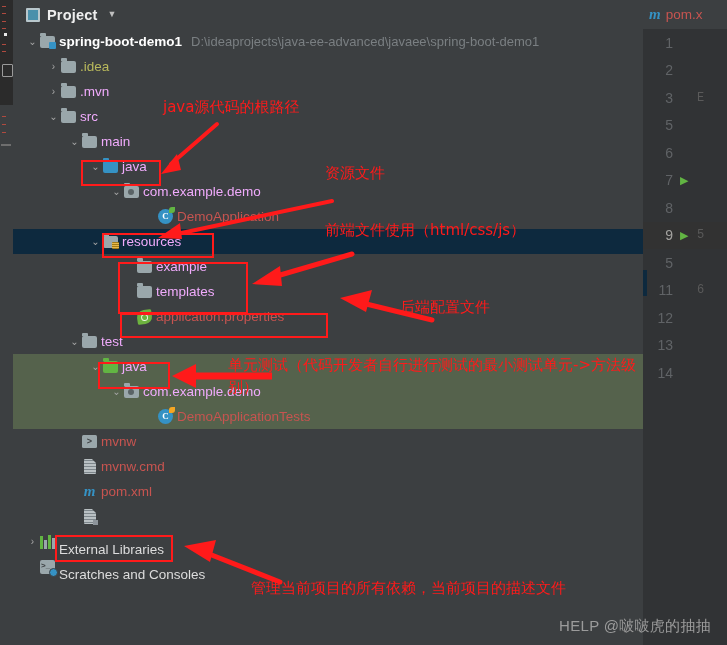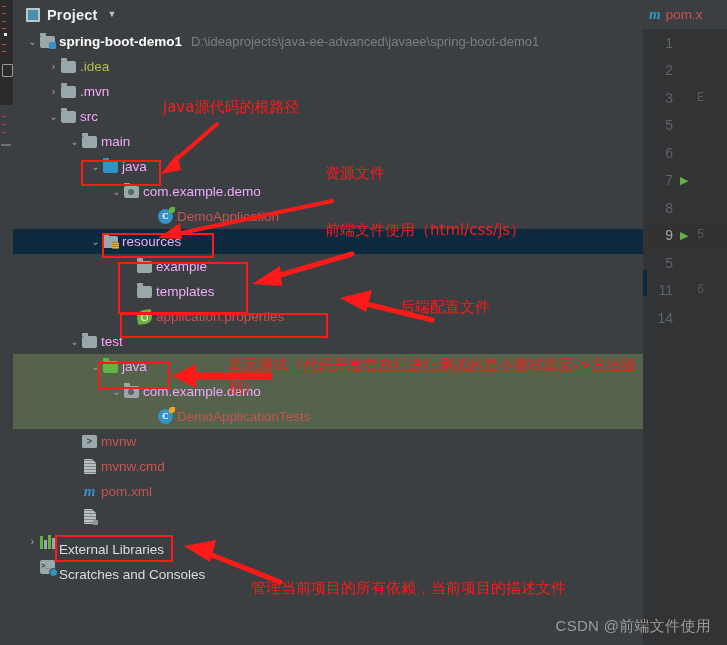--- a/index.html
+++ b/index.html
@@ -491,20 +491,28 @@
     <div class="lnrow">
       <span class="lnum">5</span>
       <span class="runmark"></span>
     </div>
     <div class="lnrow">
       <span class="lnum">11</span>
       <span class="runmark"></span>
       <span class="codehint">6</span>
     </div>
     <div class="lnrow">
+      <span class="lnum">12</span>
+      <span class="runmark"></span>
+    </div>
+    <div class="lnrow">
+      <span class="lnum">13</span>
+      <span class="runmark"></span>
+    </div>
+    <div class="lnrow">
       <span class="lnum">14</span>
       <span class="runmark"></span>
     </div>
   </div>
 </div>
 
 <div class="box" style="left:81px;  top:160px; width:80px;  height:26px;"></div>
 <div class="box" style="left:102px; top:233px; width:112px; height:25px;"></div>
 <div class="box" style="left:118px; top:262px; width:130px; height:52px;"></div>
 <div class="box" style="left:120px; top:313px; width:208px; height:25px;"></div>
@@ -550,17 +558,17 @@
   <svg width="115" height="50" viewBox="0 0 115 50">
     <path d="M108 44 L32 14" stroke="#ff1a1a" stroke-width="5" stroke-linecap="round"></path>
     <path d="M12 8 L44 2 L38 24 Z" fill="#ff1a1a"></path>
   </svg>
 </div>
 
 <div class="anno" style="left:163px; top:97px;">java源代码的根路径</div>
 <div class="anno" style="left:325px; top:163px;">资源文件</div>
 <div class="anno" style="left:325px; top:220px;">前端文件使用（html/css/js）</div>
 <div class="anno" style="left:400px; top:297px;">后端配置文件</div>
-<div class="anno" style="left:228px; top:355px;text-decoration:underline;">单元测试（代码开发者自行进行测试的最小测试单元-&gt;方法级</div>
+<div class="anno" style="left:228px; top:355px;">单元测试（代码开发者自行进行测试的最小测试单元-&gt;方法级</div>
 <div class="anno" style="left:228px; top:377px;">别）</div>
 <div class="anno" style="left:251px; top:578px;">管理当前项目的所有依赖，当前项目的描述文件</div>
 
-<div id="watermark">CSDN @前端文件使用</div>
+<div id="watermark">HELP @啵啵虎的抽抽</div>
 
 </body></html>

